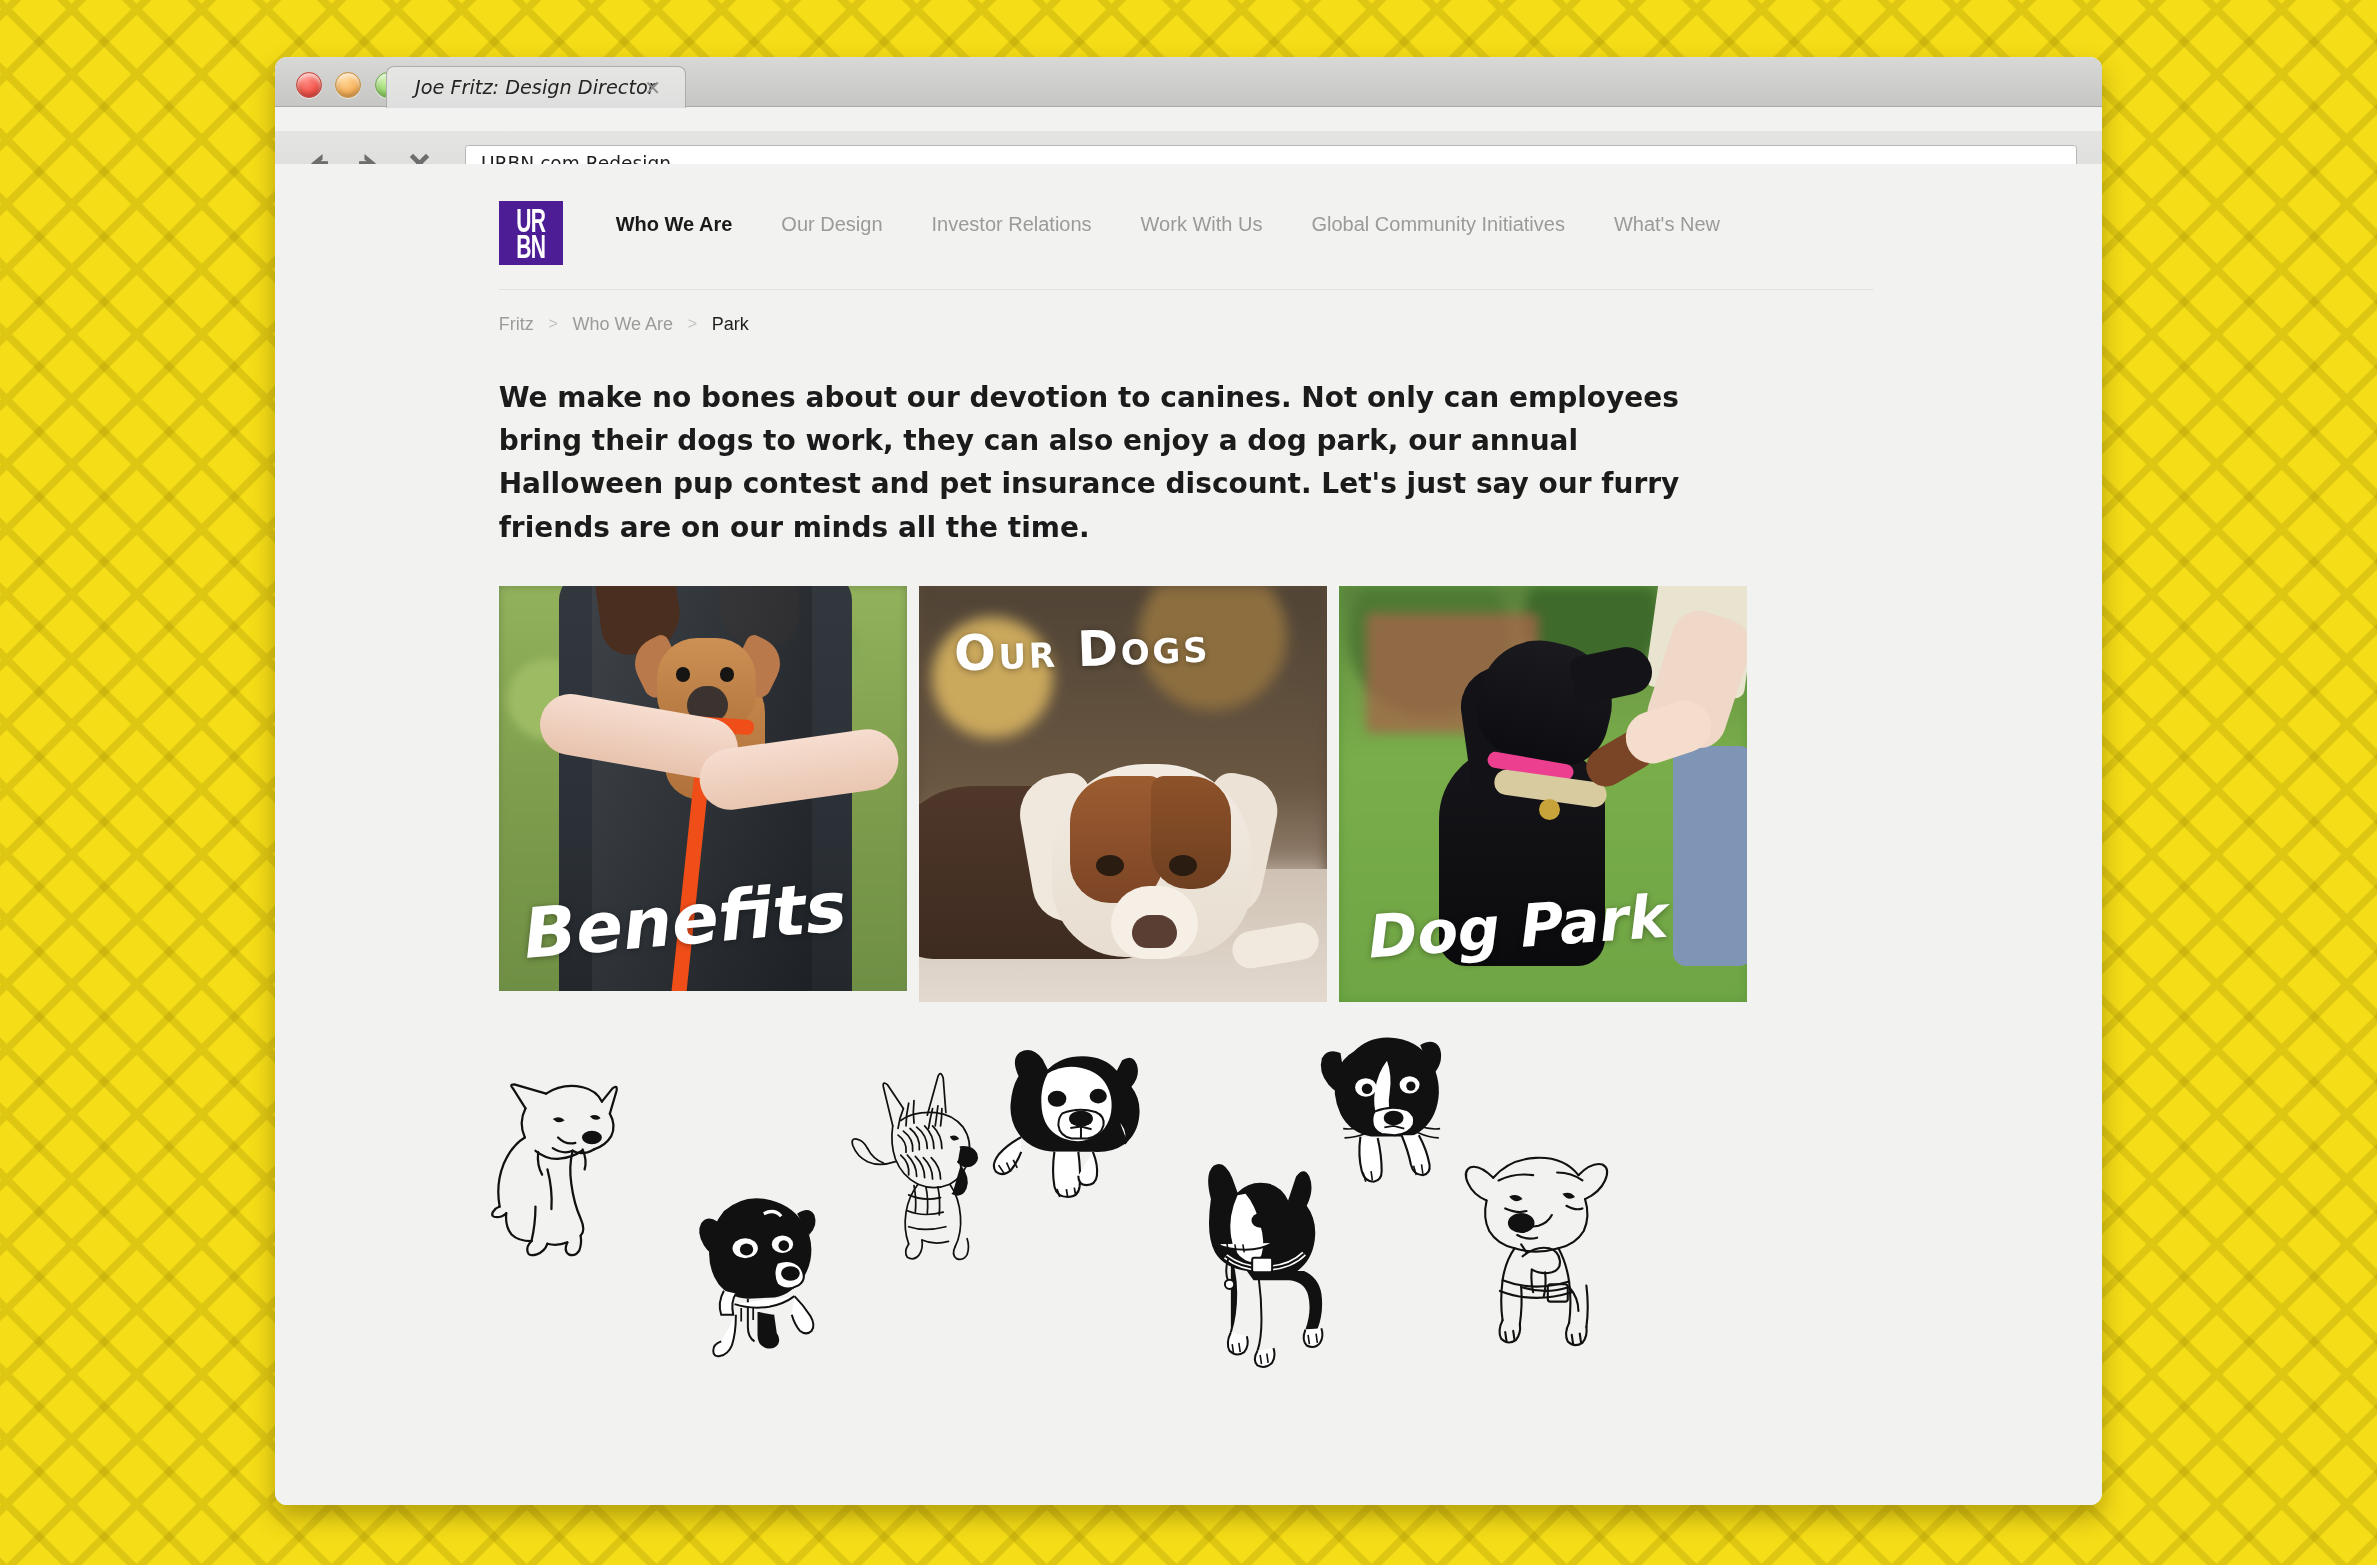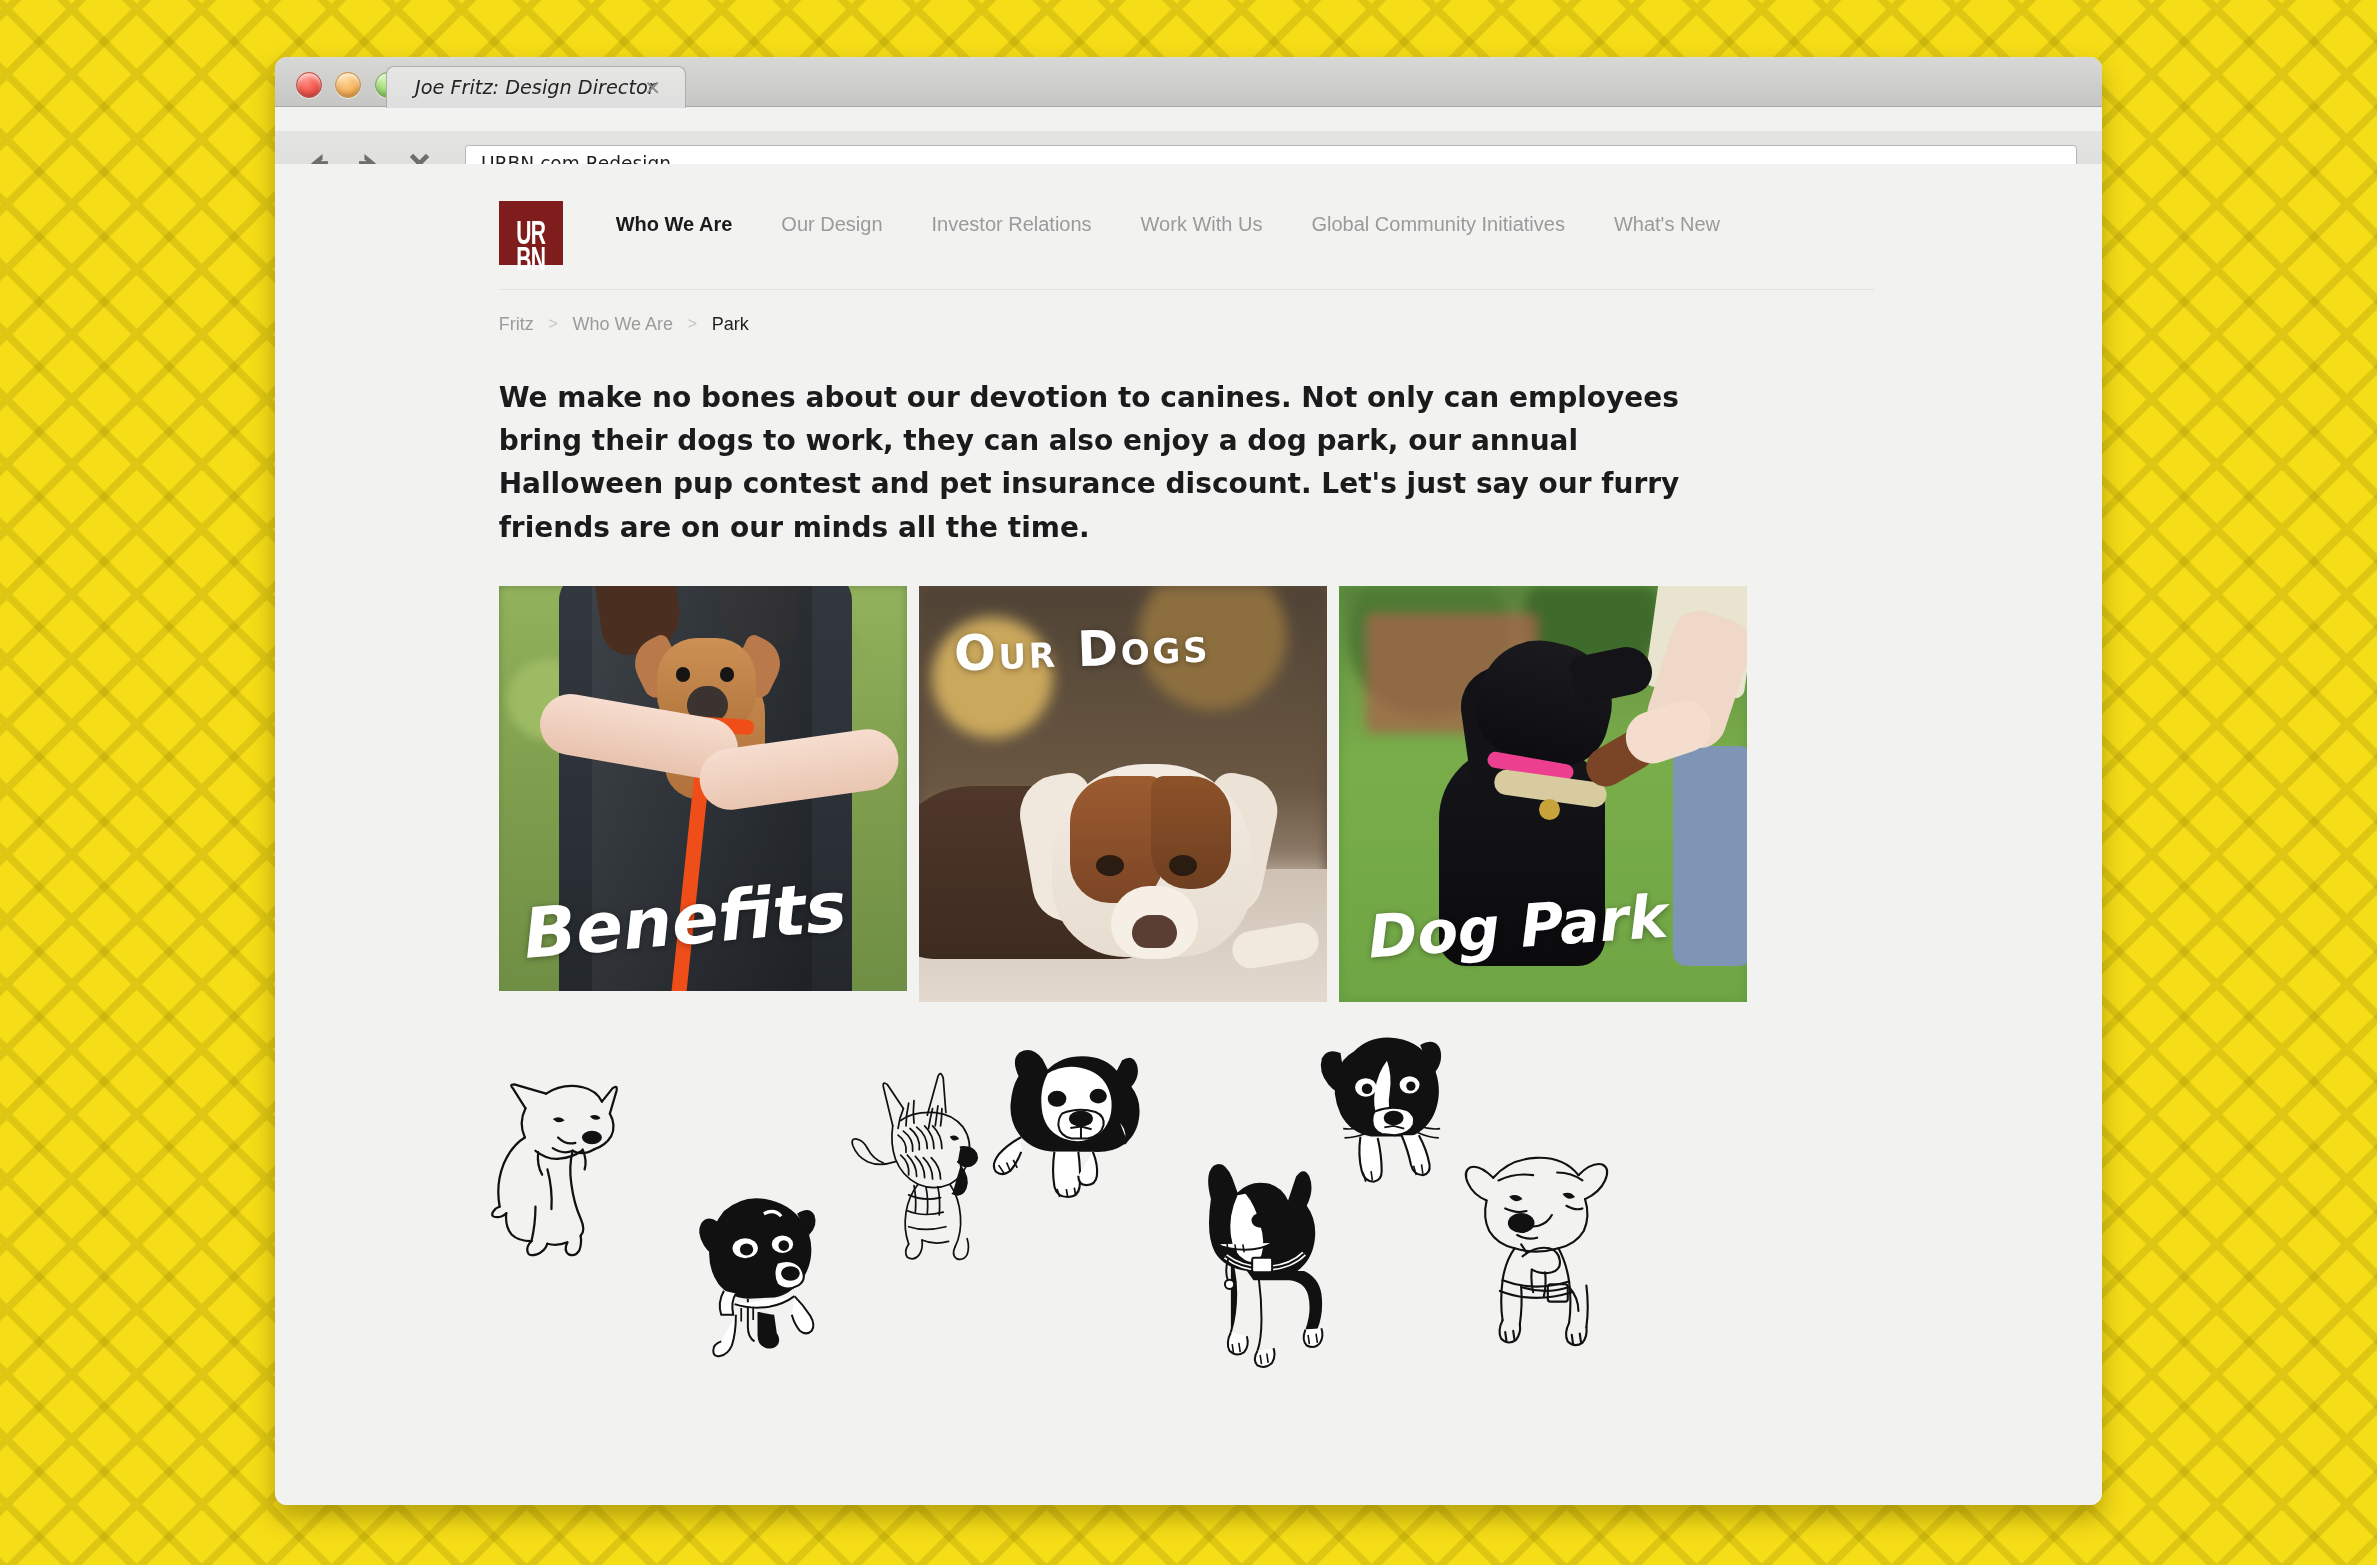--- a/index.html
+++ b/index.html
@@ -143,27 +143,27 @@
     padding-top: 37px;
   }
   .header-row {
     display: flex;
     align-items: flex-start;
     height: 80px;
   }
   .logo {
     width: 64px;
     height: 64px;
-    background: #7f1d1d;
+    background: #4c1d95;
     display: grid;
     grid-template-rows: 1fr 1fr;
     place-items: center;
     flex: none;
     margin-left: 2.7px;
-    padding: 20px 0;
+    padding: 8px 0;
     box-sizing: border-box;
   }
   .logo span {
     color: #ffffff;
     font-size: 27px;
     font-weight: bold;
     letter-spacing: -0.7px;
     line-height: 0.95;
     font-family: "Liberation Sans", sans-serif;
     transform: scaleX(0.78) scaleY(1.25);

